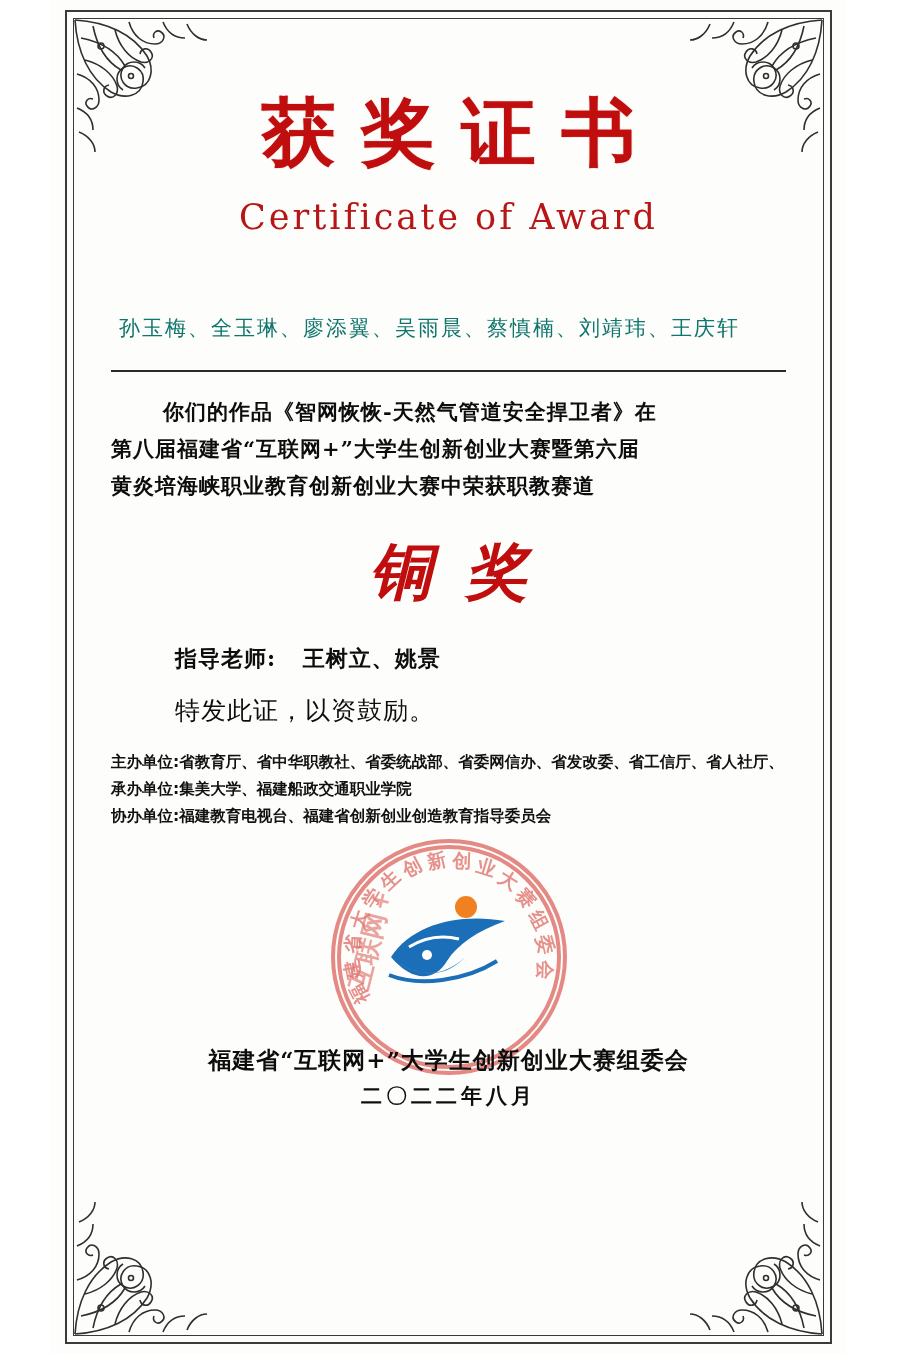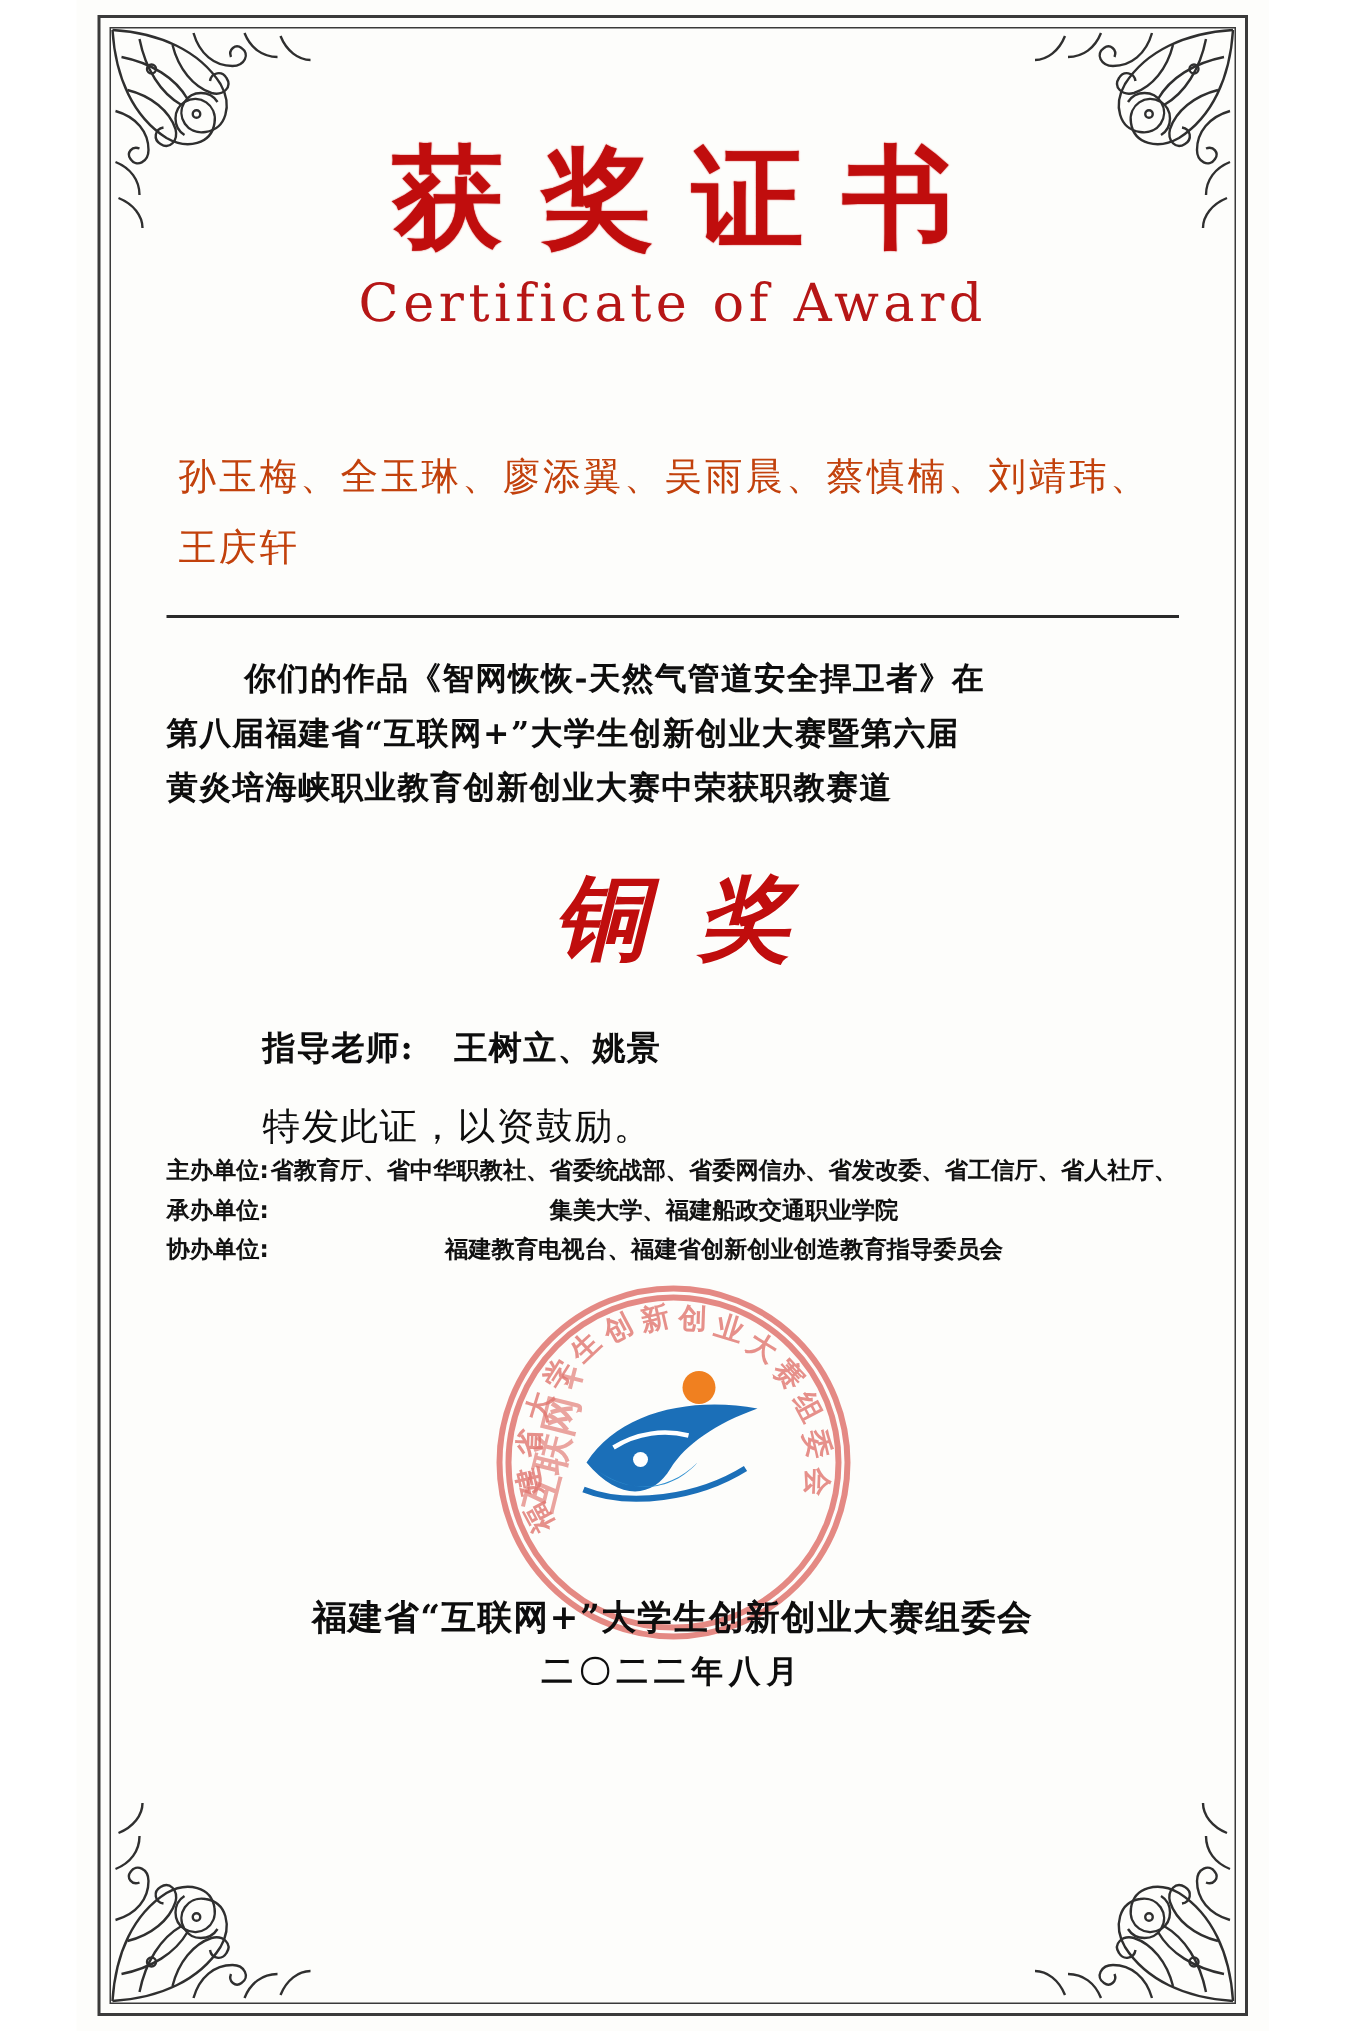--- a/index.html
+++ b/index.html
@@ -69,27 +69,27 @@
     margin-top: 42px;
     line-height: 1.1;
     text-shadow: 0 0 1px #c00d0d;
   }
   .title-en {
     text-align: center;
     color: #b61616;
     font-family: "DejaVu Serif", serif;
     font-size: 35px;
     letter-spacing: 3px;
-    margin-top: 10px;
+    margin-top: 24px;
   }
 
   .recipients {
     margin-top: 72px;
-    font-size: 25px;
-    color: #c2410c;
+    font-size: 21px;
+    color: #0f766e;
     line-height: 1.85;
     letter-spacing: 2px;
     font-family: "DejaVu Serif", serif;
     padding-left: 8px;
   }
 
   .rule {
     margin-top: 22px;
     border-top: 2px solid #2a2a2a;
     width: 100%;
@@ -133,26 +133,26 @@
     margin-top: 20px;
     font-size: 25px;
     font-weight: normal;
     color: #0d0d0d;
     letter-spacing: 1px;
     padding-left: 64px;
     font-family: "DejaVu Serif", serif;
   }
 
   .orgs {
+    margin-top: 22px;
     font-size: 15.5px;
     color: #111;
     line-height: 1.72;
     font-family: "DejaVu Sans", sans-serif;
     font-weight: bold;
-    text-align: center;
   }
   .orgs .row { display: flex; }
   .orgs .lbl { white-space: nowrap; }
   .orgs .val { flex: 1; }
   .orgs .cont { padding-left: 86px; }
 
   
   .seal-area {
     position: relative;
     height: 210px;

